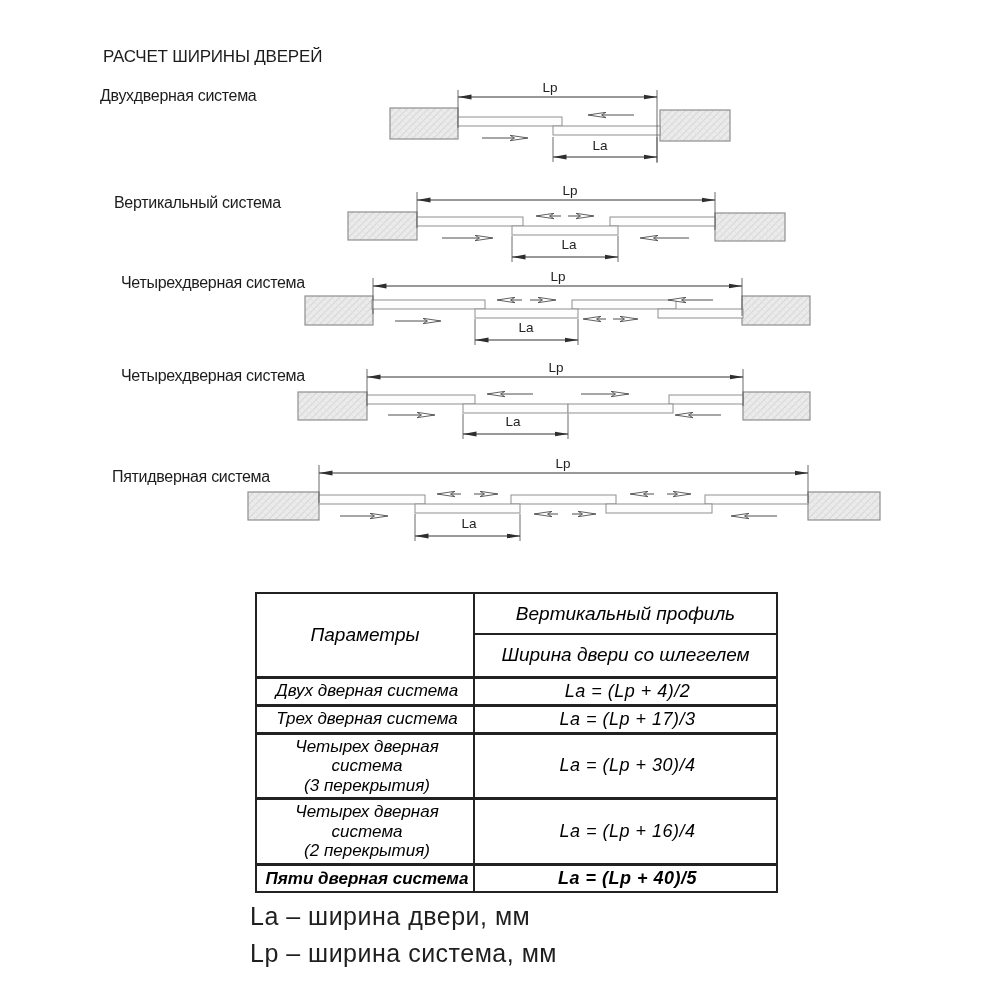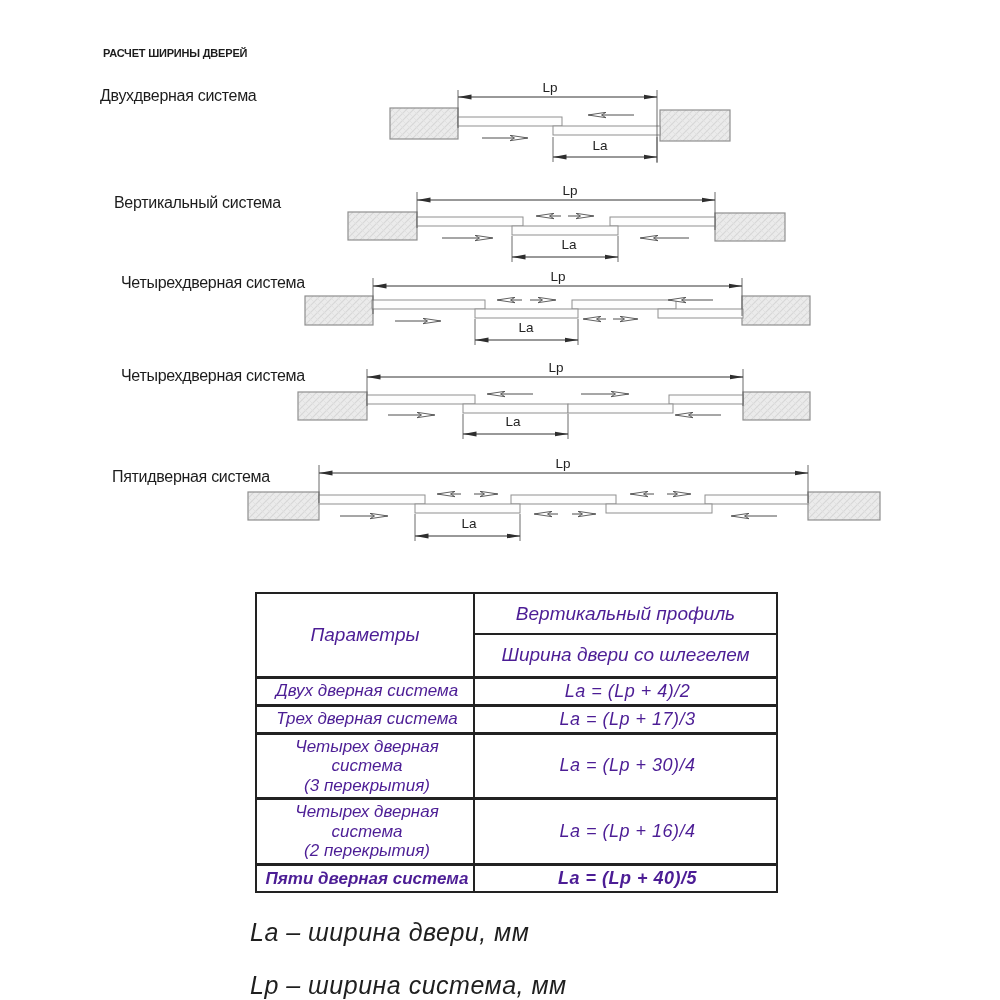--- a/index.html
+++ b/index.html
@@ -2,53 +2,53 @@
 <html><head>
 <meta charset="utf-8">
 <style>
   html,body{margin:0;padding:0;background:#fff;}
   .page{
     position:relative;width:1000px;height:1000px;background:#ffffff;overflow:hidden;
     font-family:"Liberation Sans",sans-serif;color:#1c1c1c;
   }
   .doc-title{
     position:absolute;left:103px;top:47px;
-    font-size:11px;font-weight:700;letter-spacing:-0.2px;white-space:nowrap;
+    font-size:17px;font-weight:400;letter-spacing:-0.2px;white-space:nowrap;
   }
   .diag-label{
     position:absolute;font-size:16px;font-weight:400;letter-spacing:-0.3px;white-space:nowrap;
   }
   .diag-svg{position:absolute;overflow:visible;}
   .defs-holder{position:absolute;width:0;height:0;}
 
   
   .spec-table{
     position:absolute;left:255px;top:592px;width:521px;
     border-collapse:collapse;table-layout:fixed;
   }
   .spec-table td{
     border:2px solid #222;text-align:center;vertical-align:middle;
-    font-style:italic;color:#4c1d95;padding:2px 4px;
+    font-style:italic;color:#000000;padding:2px 4px;
   }
   .spec-table tr.thick td{border-top-width:3px;padding-left:8px;}
   .spec-table td.hdr{font-size:19px;}
   .spec-table td.param{width:216px;margin-left:20px;}
   .spec-table td.sys{font-size:17px;line-height:1.15;}
   .spec-table td.formula{font-size:18px;letter-spacing:0.5px;}
   .row-h1{height:41px;}
   .row-h2{height:43px;}
   .row-d1{height:28px;}
   .row-d2{height:46px;}
   .row-d3{height:26px;font-weight:bold;}
 
   
   .legend{position:absolute;left:250px;top:898px;}
   .legend-line{
-    font-style:italic;font-size:25px;color:#1f1f1f;
-    line-height:37px;white-space:nowrap;letter-spacing:0.5px;margin-top:16px;
+    font-size:25px;color:#1f1f1f;
+    line-height:37px;white-space:nowrap;letter-spacing:0.5px;
   }
 </style>
 </head>
 <body>
 
 <div class="page">
 
   <svg class="defs-holder" aria-hidden="true">
     <defs>
       <pattern id="hatchPat" width="7" height="7" patternUnits="userSpaceOnUse">

